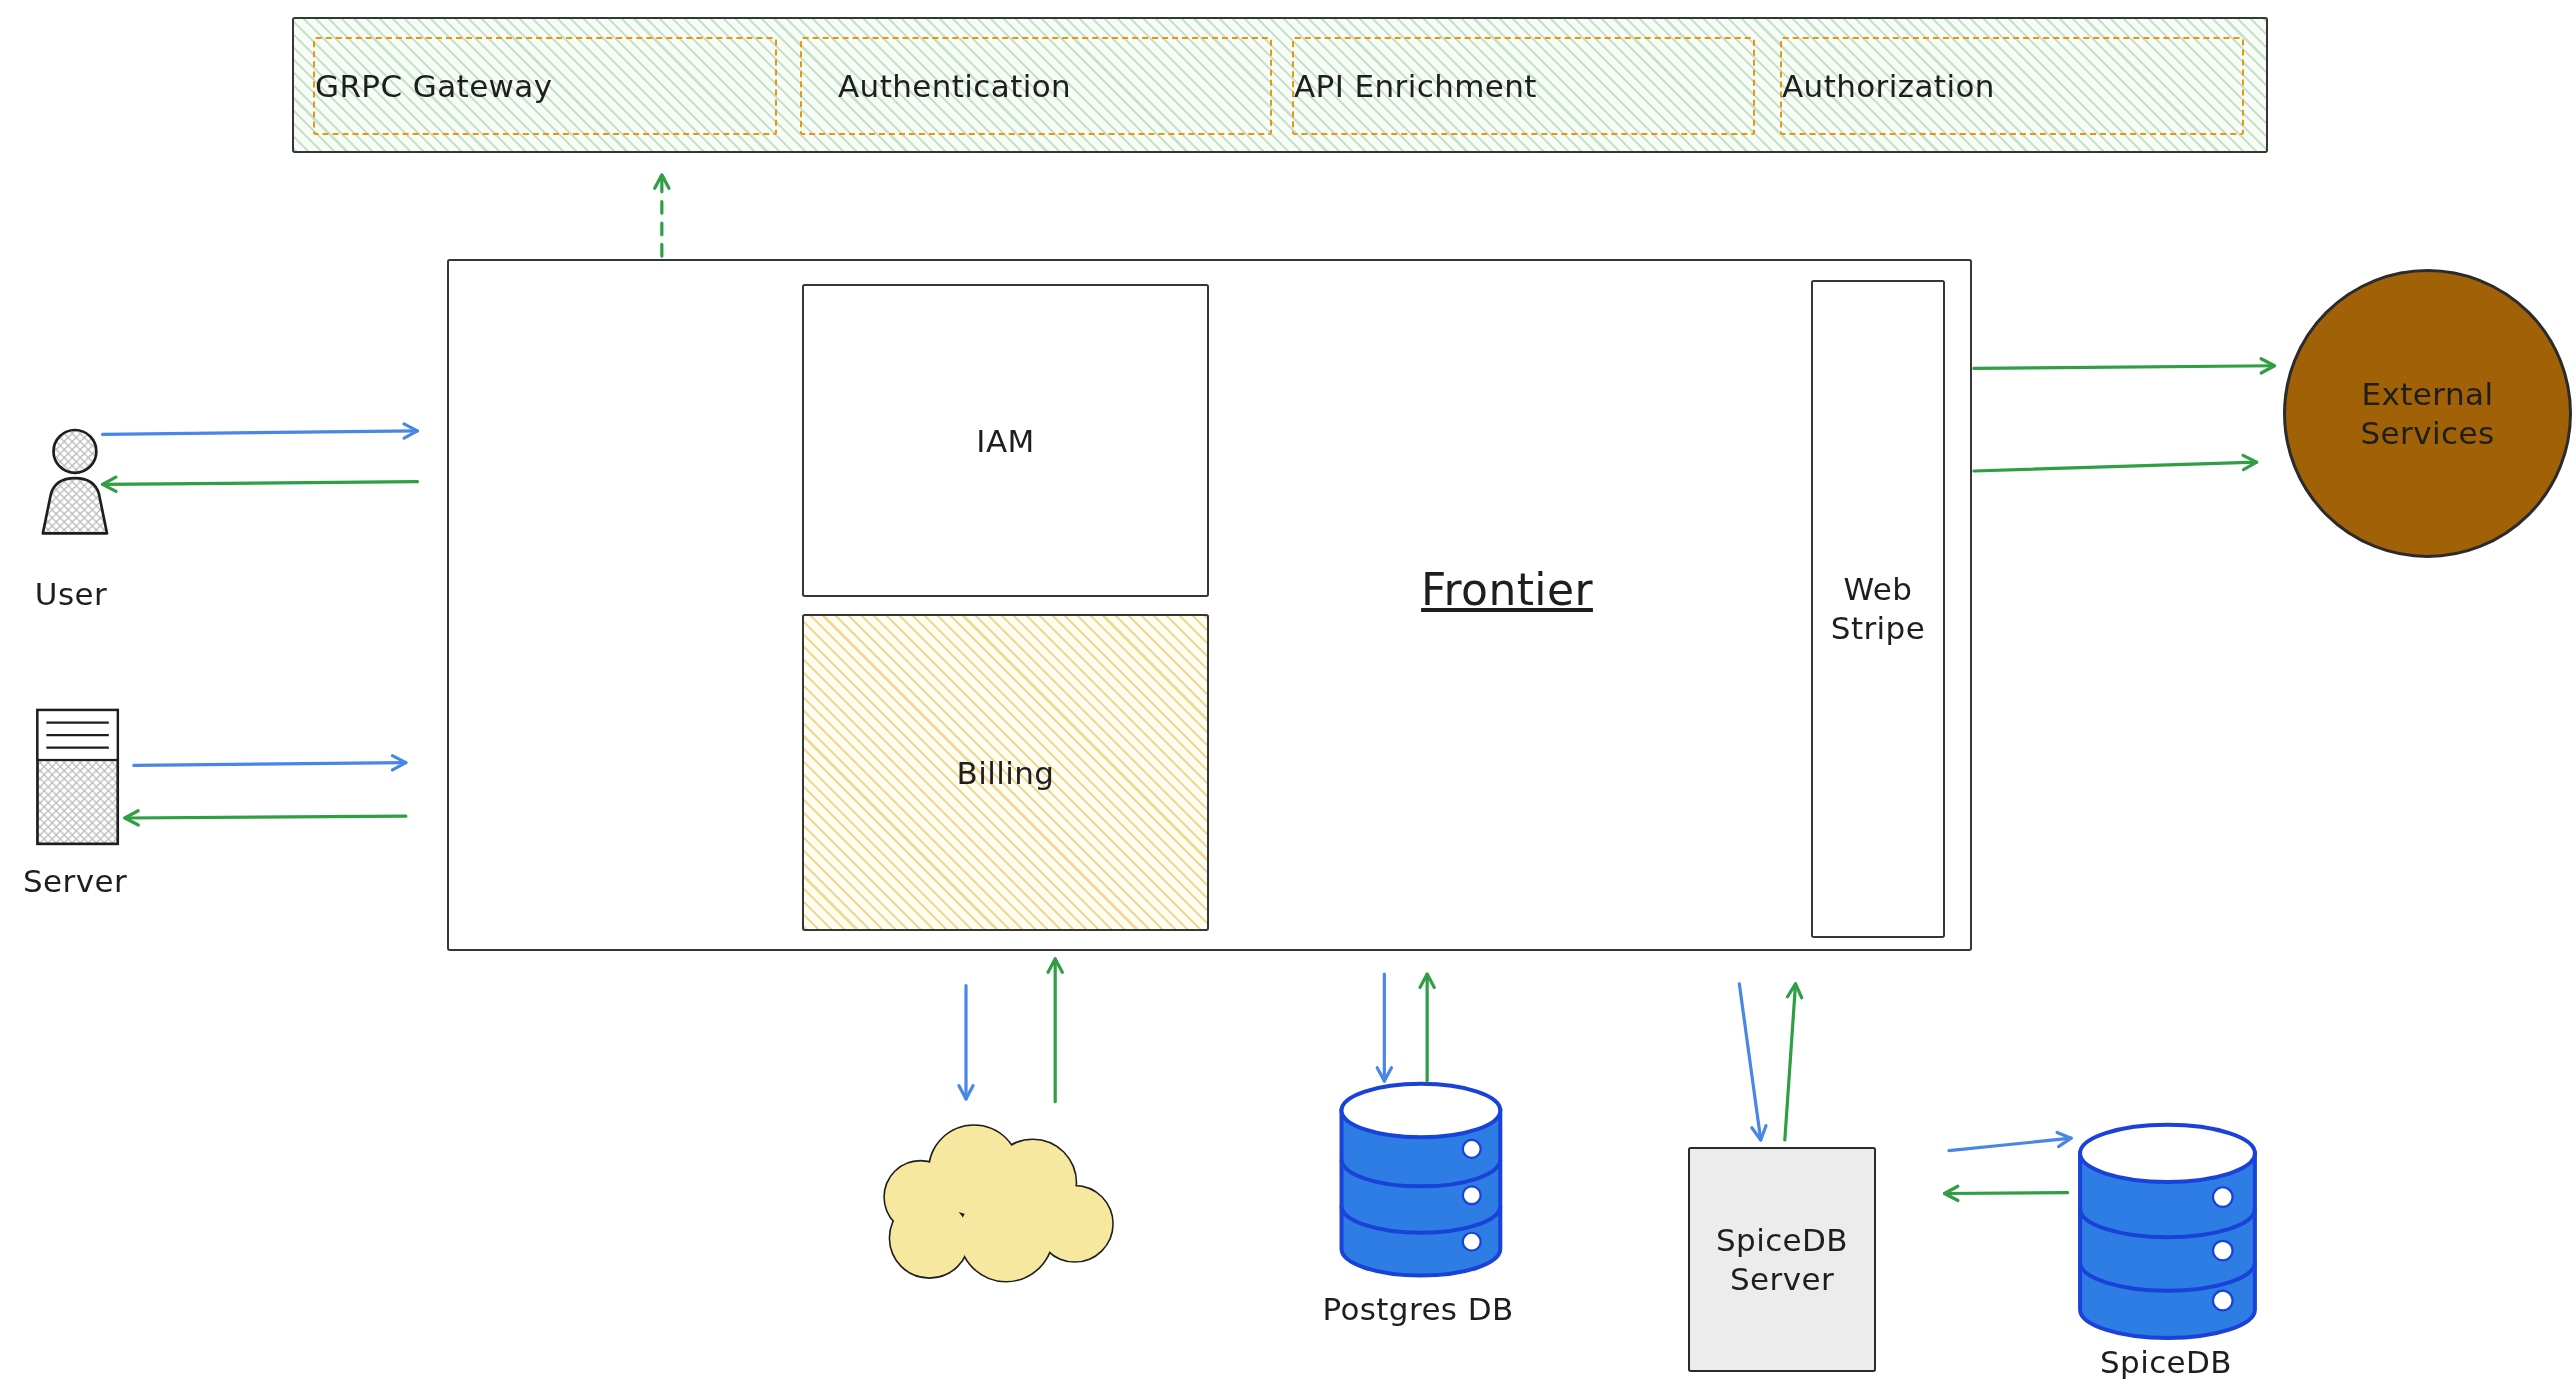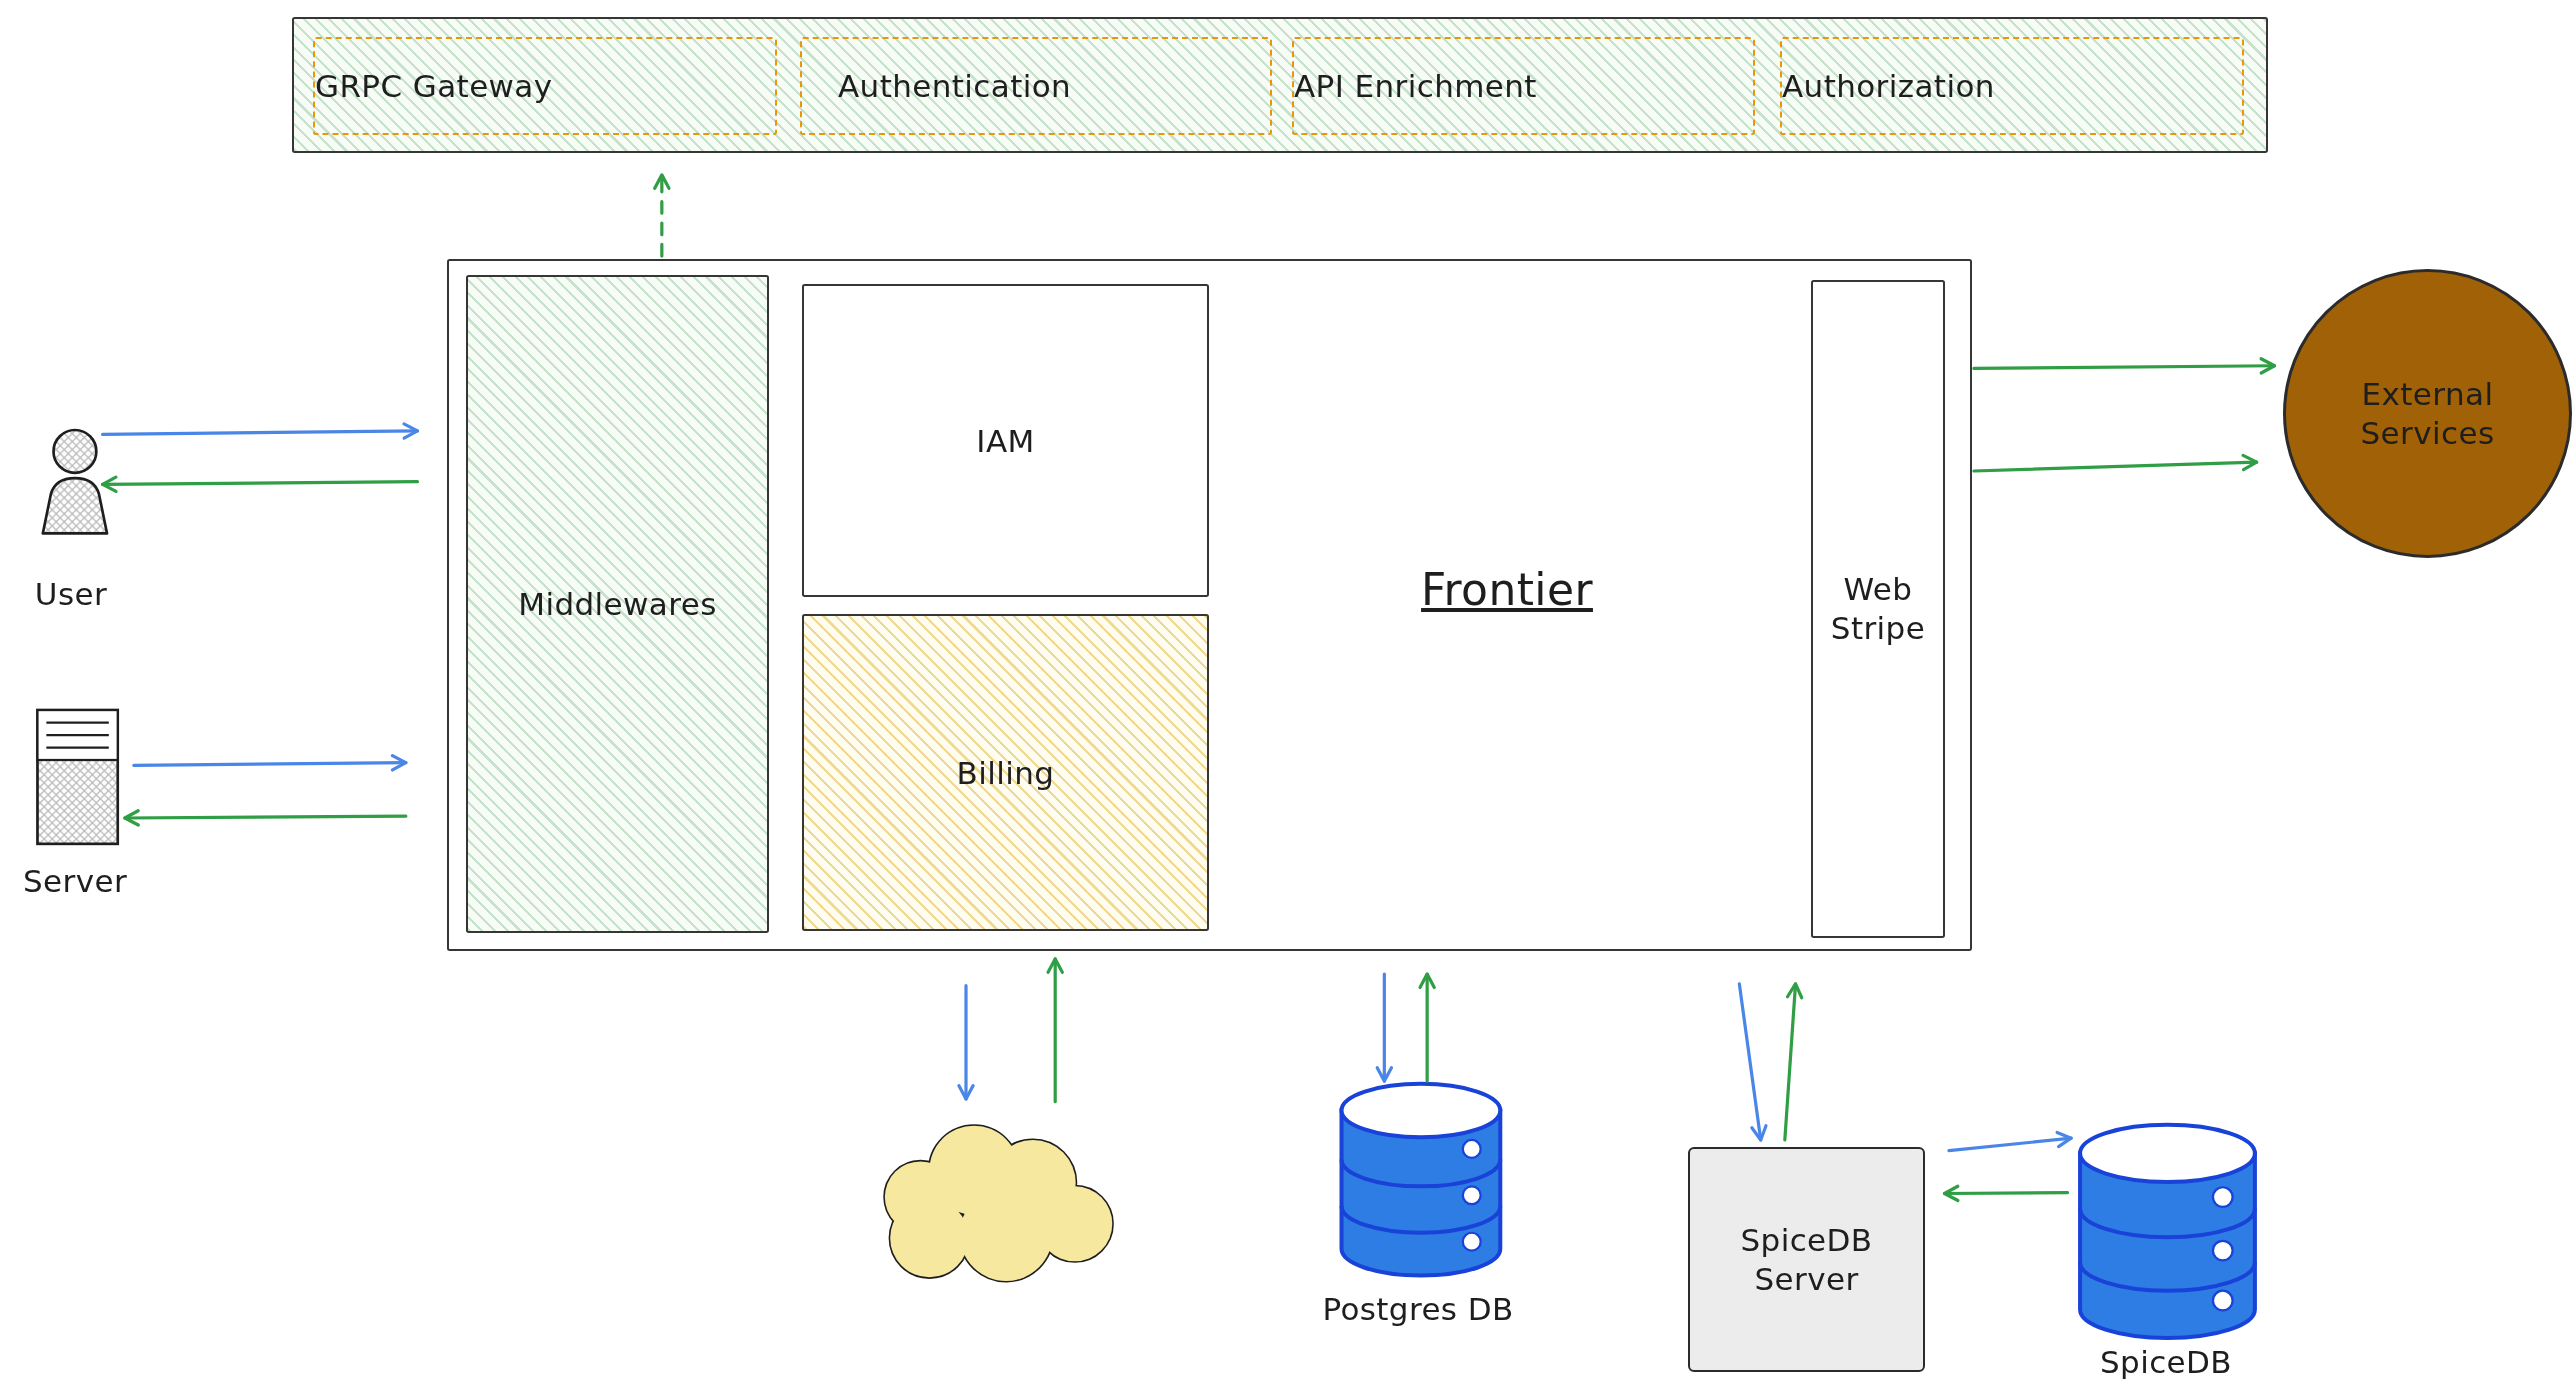--- a/index.html
+++ b/index.html
@@ -109,43 +109,40 @@
   </div>
   <div class="pill" style="left:1292px; top:37px; width:463px; height:98px;">
     <span>API Enrichment</span>
   </div>
   <div class="pill" style="left:1780px; top:37px; width:464px; height:98px;">
     <span>Authorization</span>
   </div>
 
   <div class="box" style="left:447px; top:259px; width:1525px; height:692px; background:#ffffff;"></div>
 
-  <div class="box hatch-green" style="left:466px; top:275px; width:303px; height:658px;">
-    <span>Middlewares</span>
-  </div>
 
   <div class="box hatch-yellow" style="left:802px; top:614px; width:407px; height:317px;">
     <span>Billing</span>
   </div>
 
   <div class="box" style="left:802px; top:284px; width:407px; height:313px; background:#ffffff;">
     <span>IAM</span>
   </div>
 
   <div class="label" style="left:1507px; top:562px; font-size:44px;text-decoration:underline;">Frontier</div>
 
   <div class="box" style="left:1811px; top:280px; width:134px; height:658px; background:#ffffff;">
     <span class="label wrap" style="position:static; transform:none; width:116px;">Web Stripe</span>
   </div>
 
   <div class="circle-node" style="left:2283px; top:269px; width:289px; height:289px;">
     <span class="label wrap" style="position:static; transform:none; width:205px;">External Services</span>
   </div>
 
-  <div class="gray-box" style="left:1688px; top:1147px; width:237px; height:225px;border-radius:6px;">
+  <div class="gray-box" style="left:1688px; top:1147px; width:188px; height:225px;">
     <span class="label wrap" style="position:static; transform:none; width:178px;">SpiceDB Server</span>
   </div>
 
   <div class="label" style="left:71px; top:575px;">User</div>
   <div class="label" style="left:75px; top:862px;">Server</div>
   <div class="label" style="left:995px; top:1201px; font-size:33px;">Stripe</div>
   <div class="label" style="left:1418px; top:1290px;">Postgres DB</div>
   <div class="label" style="left:2166px; top:1343px;">SpiceDB</div>
 
   <svg class="layer" viewBox="0 0 2888 1556">

